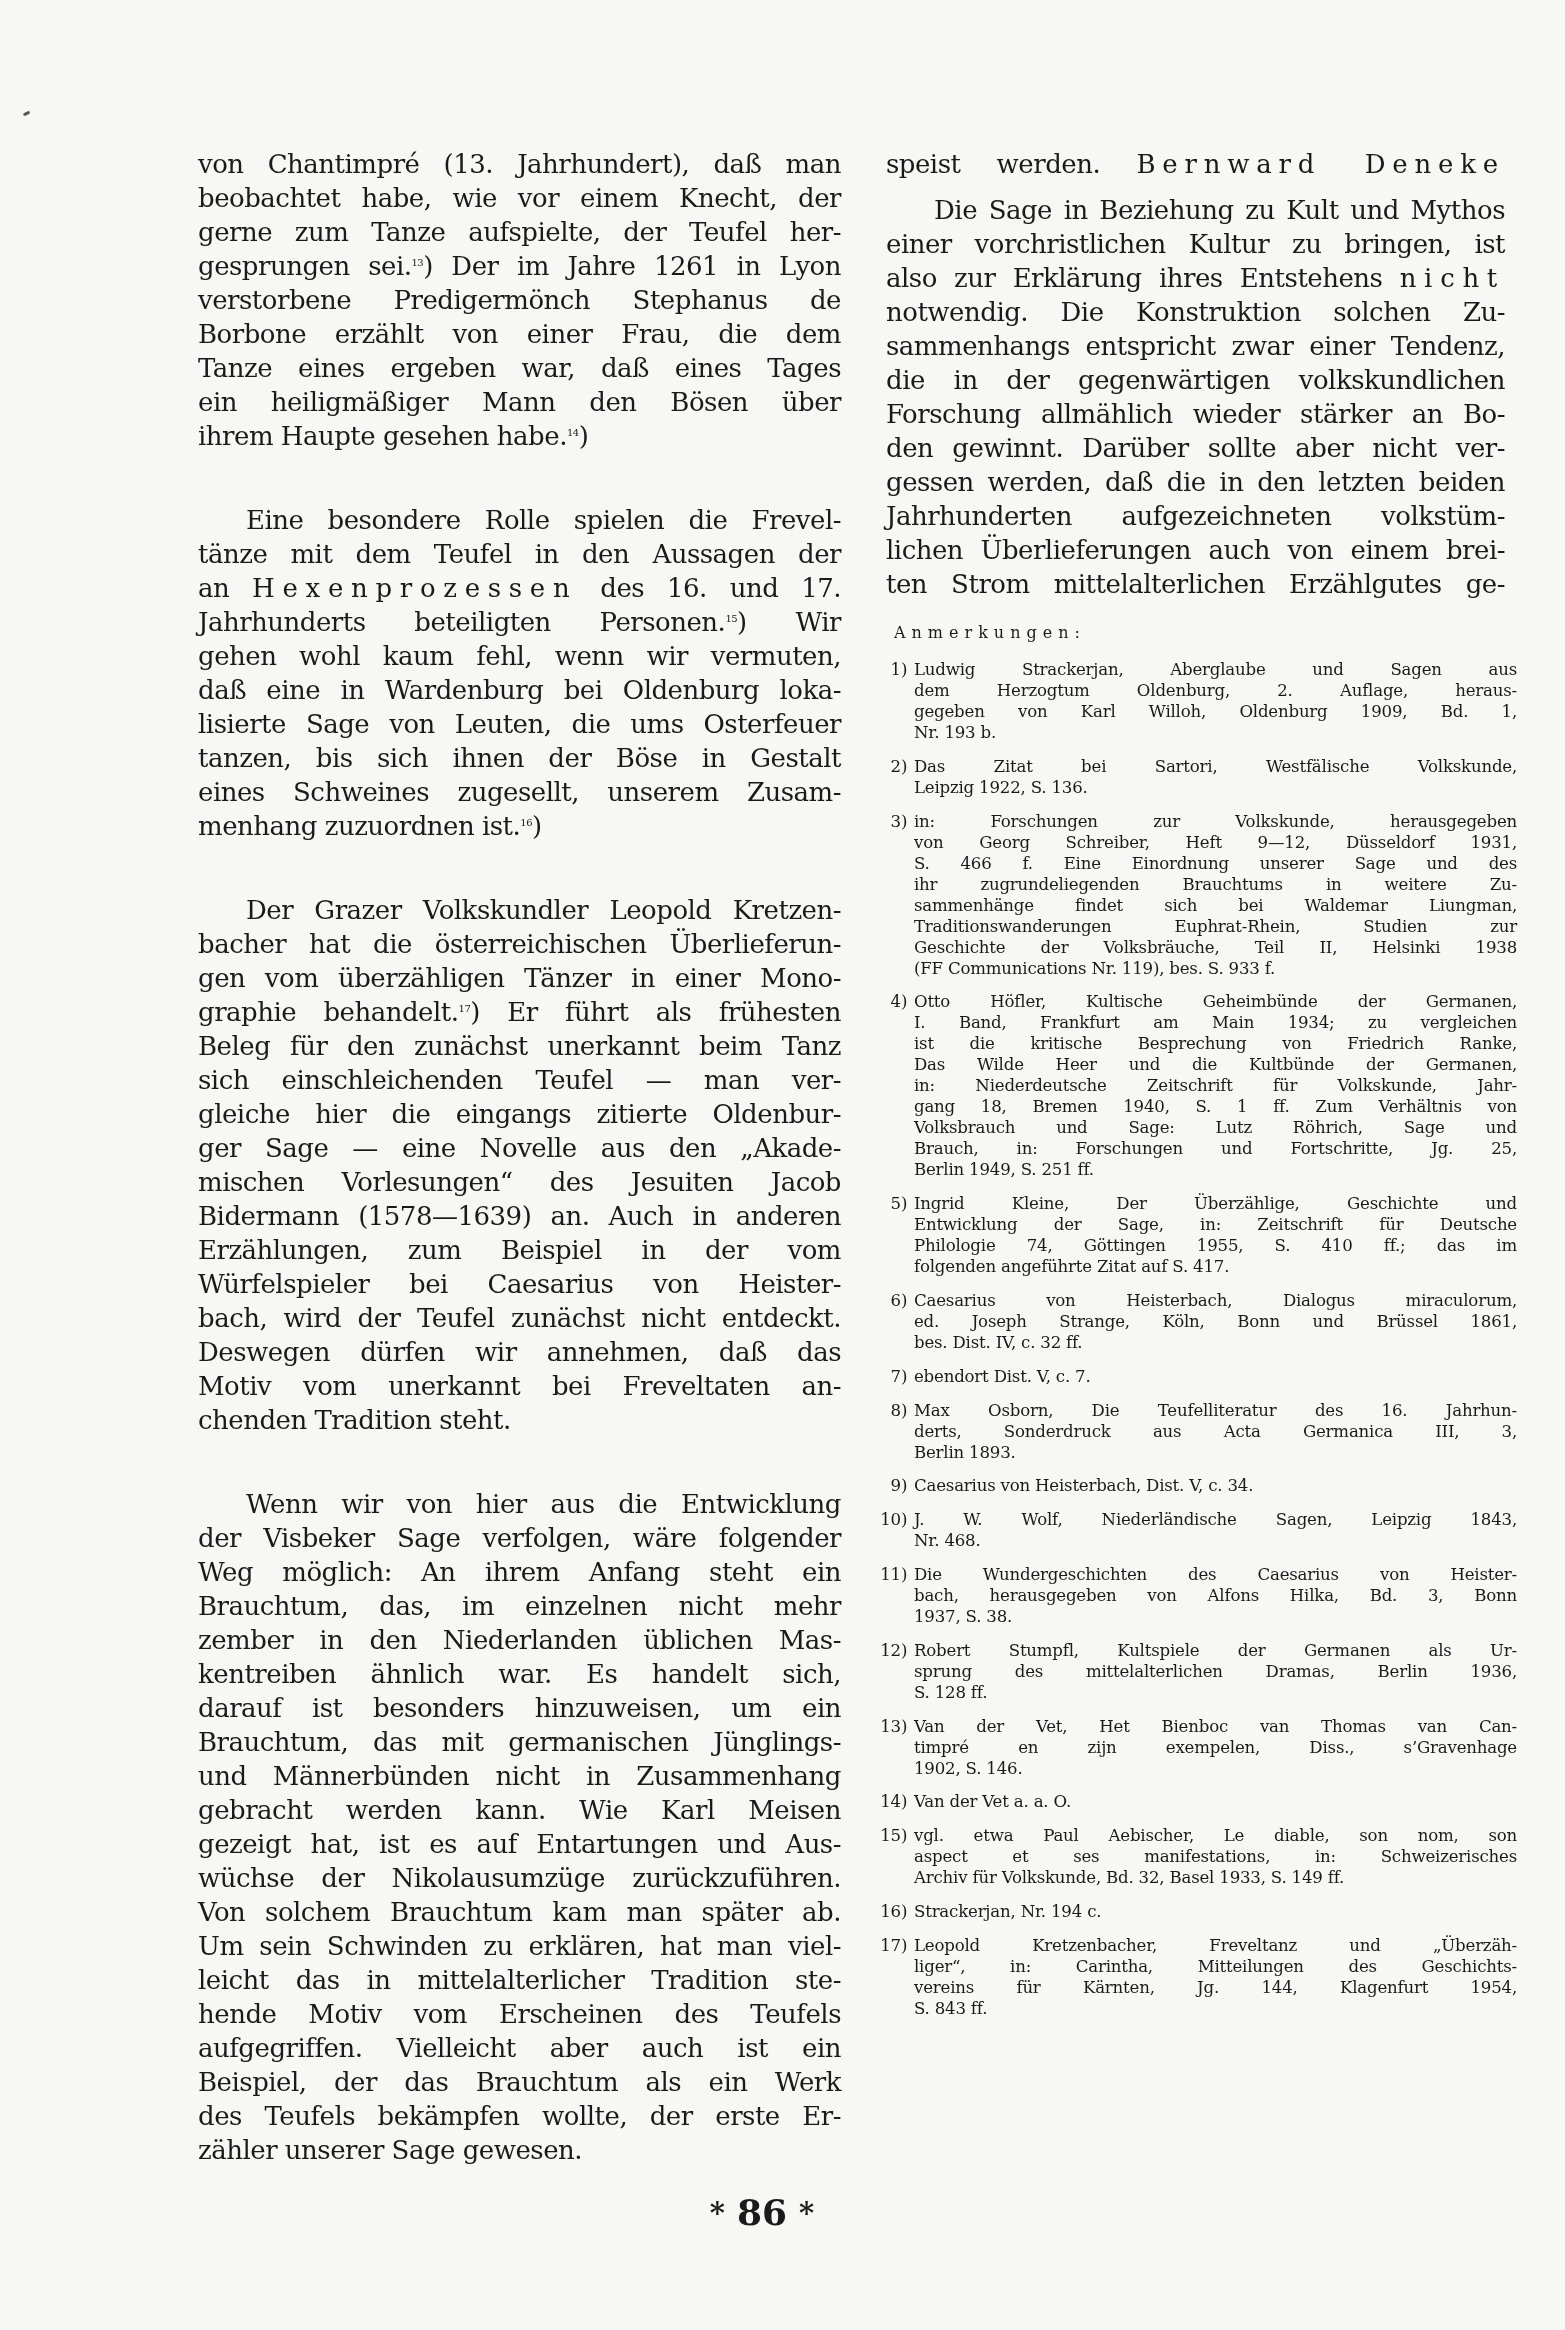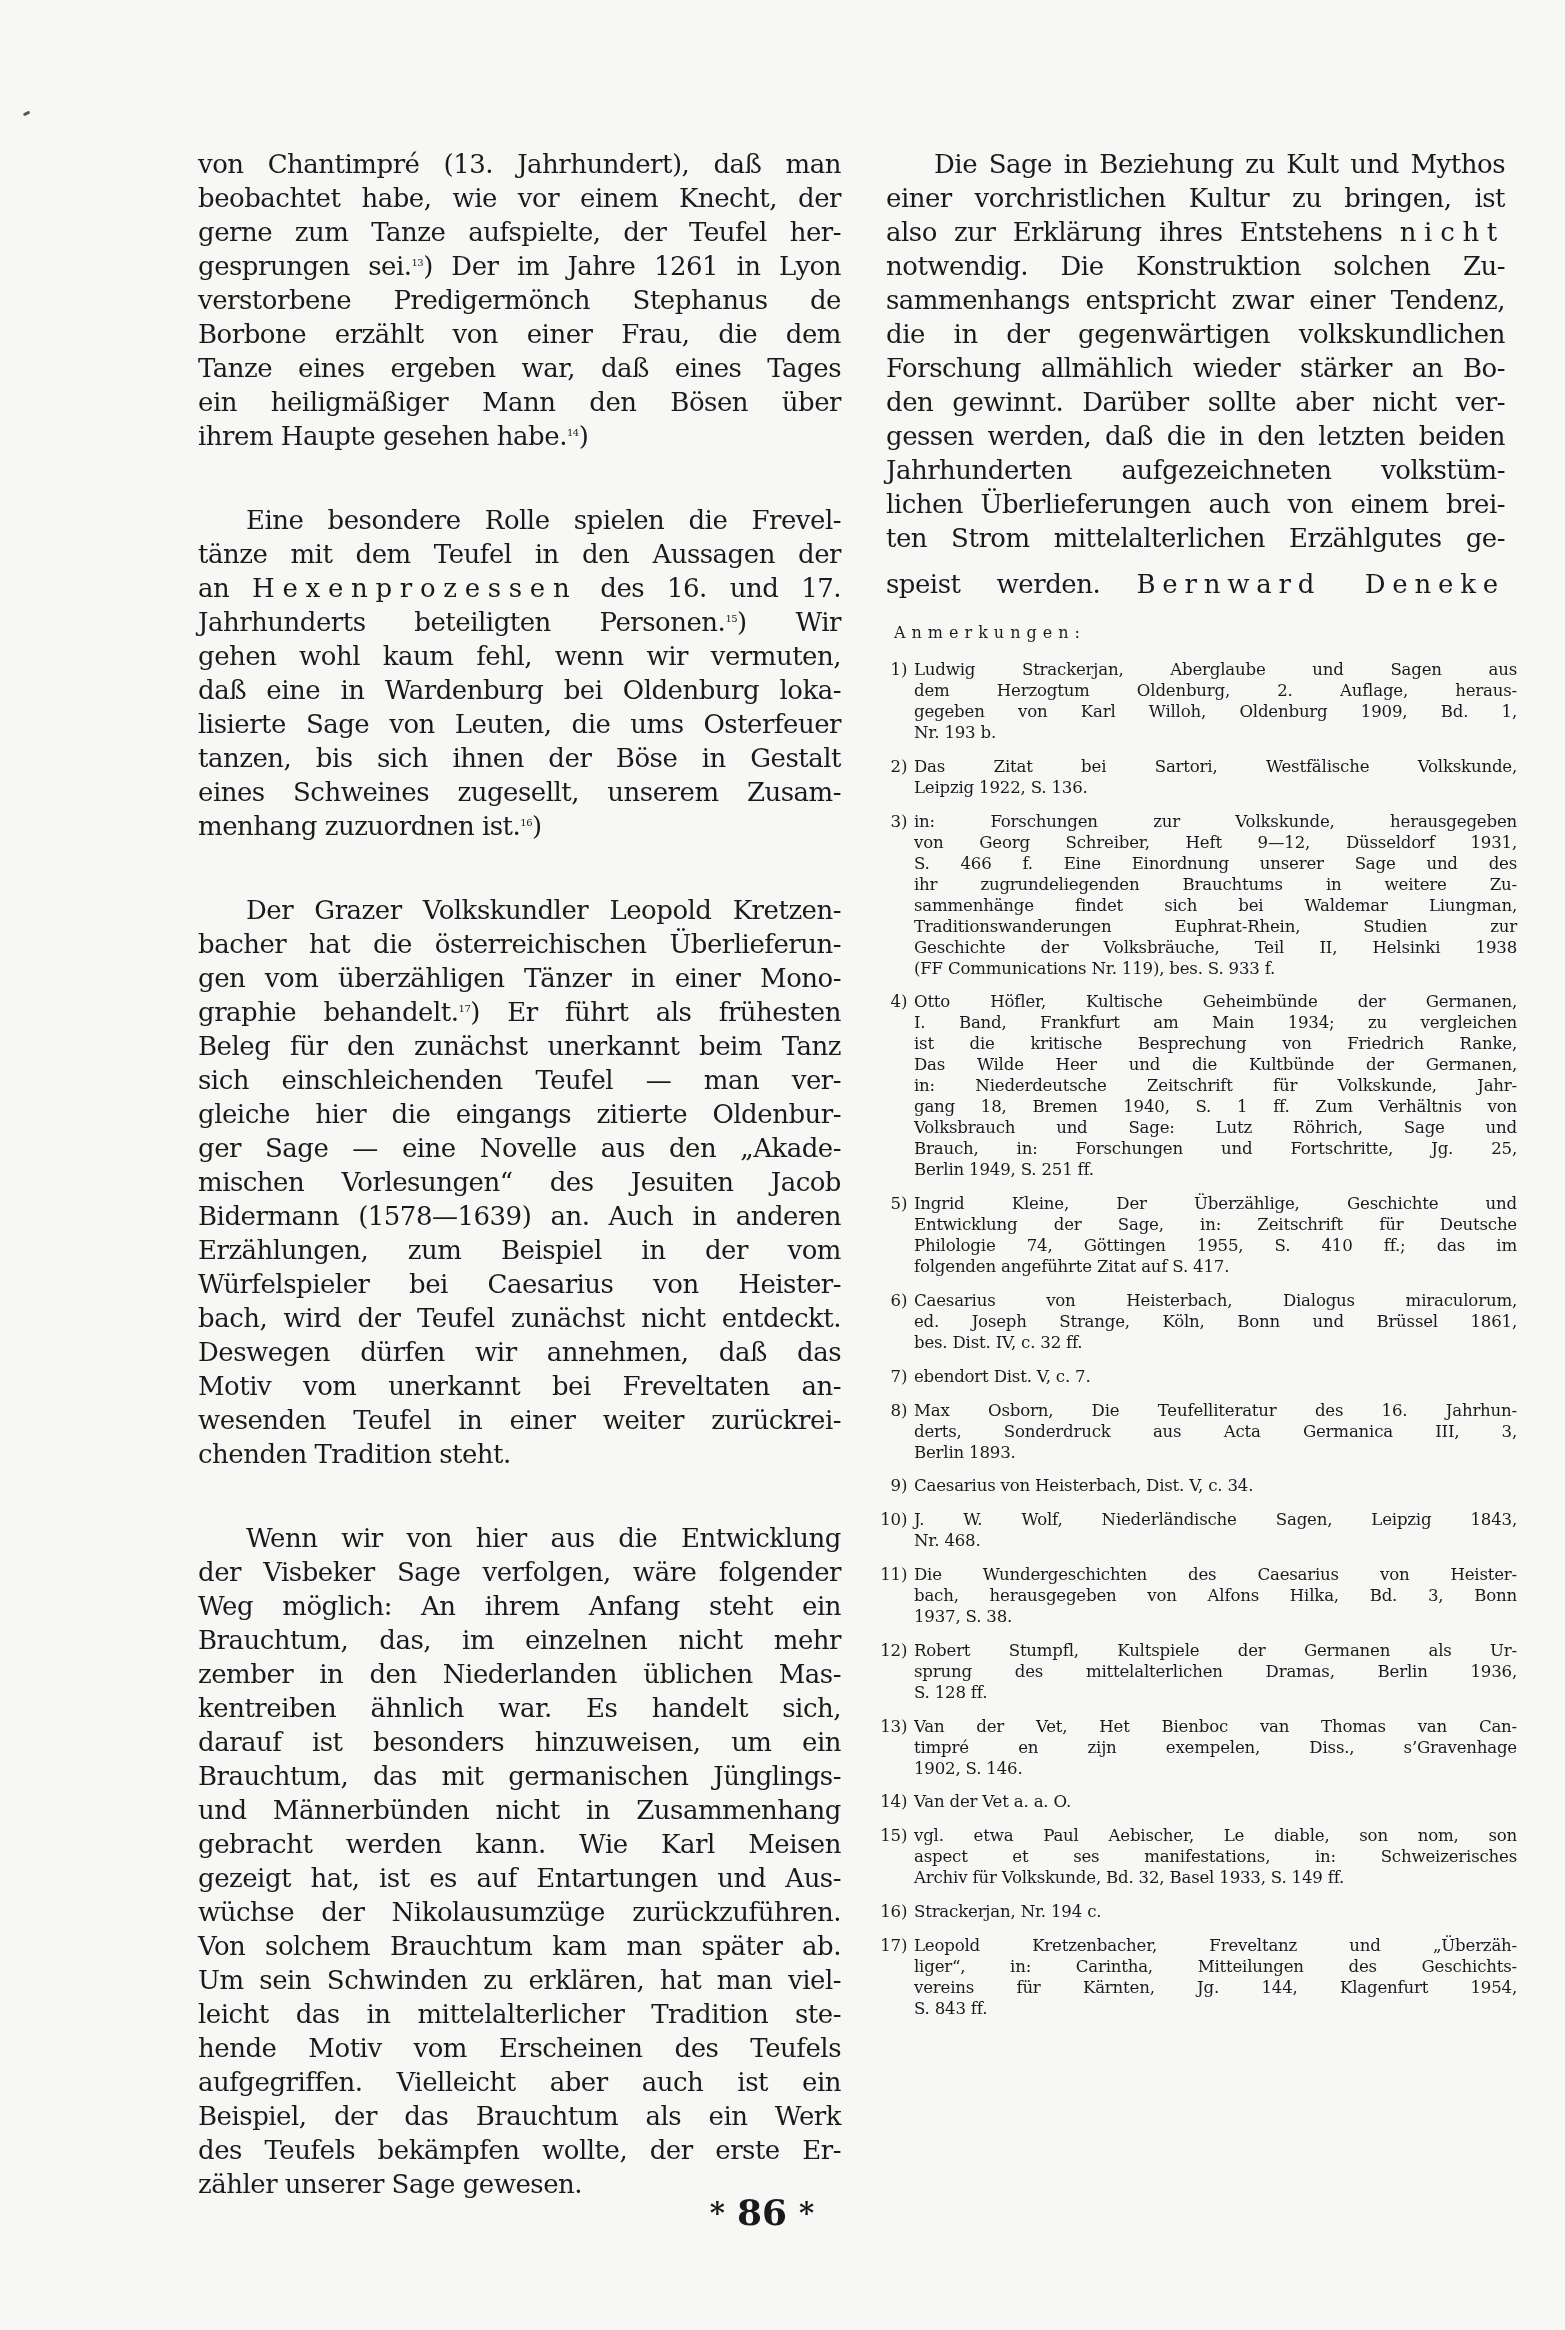--- a/index.html
+++ b/index.html
@@ -72,21 +72,20 @@
       <span class="ln">sich einschleichenden Teufel — man ver-</span>
       <span class="ln">gleiche hier die eingangs zitierte Oldenbur-</span>
       <span class="ln">ger Sage — eine Novelle aus den „Akade-</span>
       <span class="ln">mischen Vorlesungen“ des Jesuiten Jacob</span>
       <span class="ln">Bidermann (1578—1639) an. Auch in anderen</span>
       <span class="ln">Erzählungen, zum Beispiel in der vom</span>
       <span class="ln">Würfelspieler bei Caesarius von Heister-</span>
       <span class="ln">bach, wird der Teufel zunächst nicht entdeckt.</span>
       <span class="ln">Deswegen dürfen wir annehmen, daß das</span>
       <span class="ln">Motiv vom unerkannt bei Freveltaten an-</span>
-      <span class="ln">wesenden Teufel in einer weiter zurückrei-</span>
       <span class="ln last">chenden Tradition steht.</span>
     </div>
     <div class="gap"></div>
     <div class="para">
       <span class="ln indent">Wenn wir von hier aus die Entwicklung</span>
       <span class="ln">der Visbeker Sage verfolgen, wäre folgender</span>
       <span class="ln">Weg möglich:  An ihrem Anfang steht ein</span>
       <span class="ln">Brauchtum, das, im einzelnen nicht mehr</span>
       <span class="ln">zember in den Niederlanden üblichen Mas-</span>
       <span class="ln">kentreiben ähnlich war. Es handelt sich,</span>
@@ -101,40 +100,40 @@
       <span class="ln">leicht das in mittelalterlicher Tradition ste-</span>
       <span class="ln">hende Motiv vom Erscheinen des Teufels</span>
       <span class="ln">aufgegriffen. Vielleicht aber auch ist ein</span>
       <span class="ln">Beispiel, der das Brauchtum als ein Werk</span>
       <span class="ln">des Teufels bekämpfen wollte, der erste Er-</span>
       <span class="ln last">zähler unserer Sage gewesen.</span>
     </div>
   </div>
 
 <div class="col col-right">
+  <div class="para">
+    <span class="ln sig-line">
+      <span>speist werden.</span>
+      <span class="sig">Bernward Deneke</span>
+    </span>
+  </div>
   <div class="para" id="right-para">
       <span class="ln indent">Die Sage in Beziehung zu Kult und Mythos</span>
       <span class="ln">einer vorchristlichen Kultur zu bringen, ist</span>
       <span class="ln">also zur Erklärung ihres Entstehens <span class="spaced">nicht</span></span>
       <span class="ln">notwendig.  Die Konstruktion solchen Zu-</span>
       <span class="ln">sammenhangs entspricht zwar einer Tendenz,</span>
       <span class="ln">die in der gegenwärtigen volkskundlichen</span>
       <span class="ln">Forschung allmählich wieder stärker an Bo-</span>
       <span class="ln">den gewinnt.  Darüber sollte aber nicht ver-</span>
       <span class="ln">gessen werden, daß die in den letzten beiden</span>
       <span class="ln">Jahrhunderten aufgezeichneten volkstüm-</span>
       <span class="ln">lichen Überlieferungen auch von einem brei-</span>
       <span class="ln">ten Strom mittelalterlichen Erzählgutes ge-</span>
     </div>
-  <div class="para">
-    <span class="ln sig-line">
-      <span>speist werden.</span>
-      <span class="sig">Bernward Deneke</span>
-    </span>
-  </div>
   <div class="notes-title">Anmerkungen:</div>
   <div id="notes">
       <div class="note">
         <span class="num">1)</span>
         <span class="body">
           <span class="nl">Ludwig Strackerjan, Aberglaube und Sagen aus</span>
           <span class="nl">dem Herzogtum Oldenburg, 2. Auflage, heraus-</span>
           <span class="nl">gegeben von Karl Willoh, Oldenburg 1909, Bd. 1,</span>
           <span class="nl last">Nr. 193 b.</span>
         </span>

